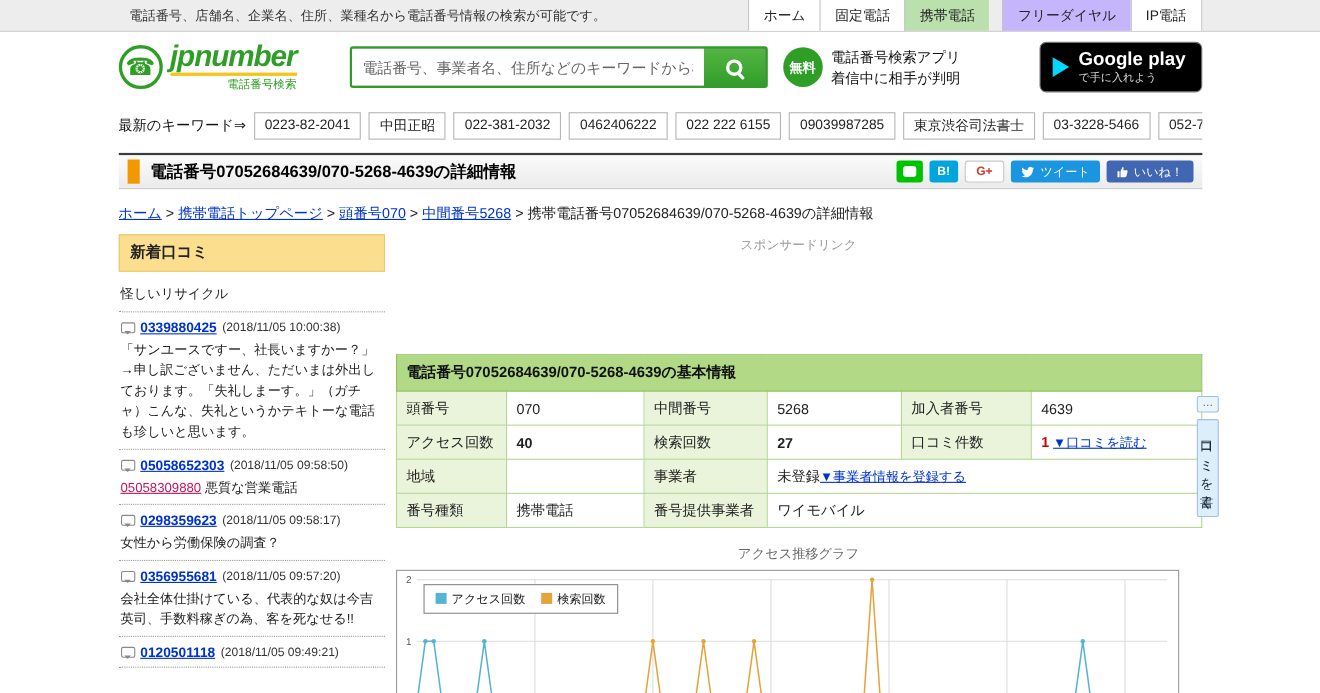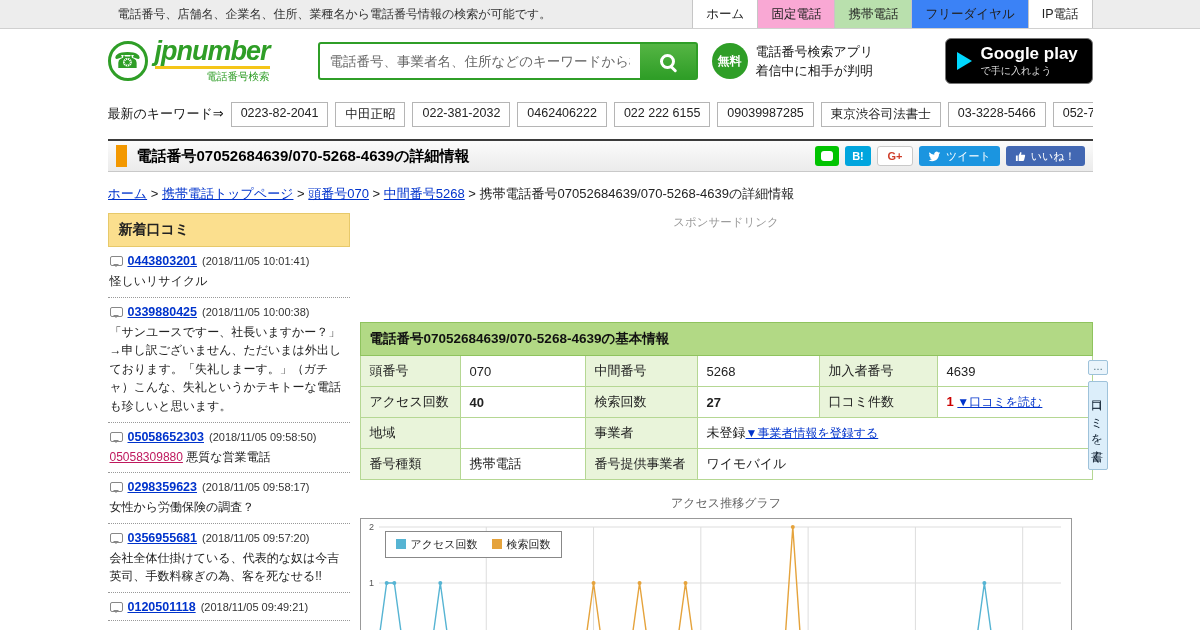--- a/index.html
+++ b/index.html
@@ -122,23 +122,23 @@
     cursor:pointer; text-align:center; }
 </style>
 </head>
 <body>
 
 <div class="top-strip">
   <div class="strip-inner">
     <div class="tagline">電話番号、店舗名、企業名、住所、業種名から電話番号情報の検索が可能です。</div>
     <div class="top-nav">
         <div class="nav-item" style="background: rgb(255, 255, 255);">ホーム</div>
-        <div class="nav-item" style="background: #f9a8d4;">固定電話</div>
+        <div class="nav-item" style="background: #ffffff;">固定電話</div>
         <div class="nav-item" style="background: rgb(185, 224, 173);">携帯電話</div>
-        <div class="nav-item" style="background: #3b82f6;">フリーダイヤル</div>
+        <div class="nav-item" style="background: #c4b5fd; margin-left: 12px;">フリーダイヤル</div>
         <div class="nav-item" style="background: rgb(255, 255, 255);">IP電話</div>
       </div>
   </div>
 </div>
 
 <div class="header">
   <div class="logo">
     <span class="logo-icon">☎</span>
     <span class="logo-texts">
       <span class="logo-word">jpnumber</span>
@@ -206,25 +206,20 @@
   </div>
 </div>
 
 <div class="breadcrumb"><a href="#">ホーム</a><span> &gt; </span><a href="#">携帯電話トップページ</a><span> &gt; </span><a href="#">頭番号070</a><span> &gt; </span><a href="#">中間番号5268</a><span> &gt; </span><span>携帯電話番号07052684639/070-5268-4639の詳細情報</span></div>
 
 <div class="content">
   <aside class="sidebar">
     <div class="sidebar-title">新着口コミ</div>
     <div class="review-list">
         <div class="review-item">
-          <div class="review-head">
-            <span class="bubble-icon"></span>
-            <a class="review-number" href="#">0443803201</a>
-            <span class="review-time">(2018/11/05 10:01:41)</span>
-          </div>
           <div class="review-comment">怪しいリサイクル</div>
         </div>
         <div class="review-item">
           <div class="review-head">
             <span class="bubble-icon"></span>
             <a class="review-number" href="#">0339880425</a>
             <span class="review-time">(2018/11/05 10:00:38)</span>
           </div>
           <div class="review-comment">「サンユースですー、社長いますかー？」→申し訳ございません、ただいまは外出しております。「失礼しまーす。」（ガチャ）こんな、失礼というかテキトーな電話も珍しいと思います。</div>
         </div>

